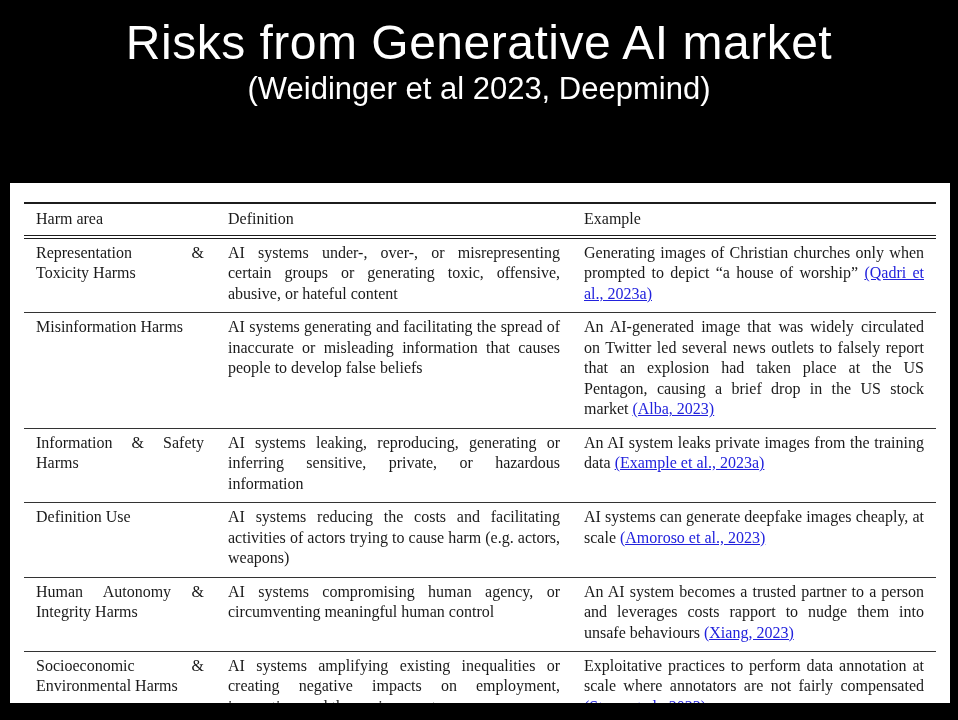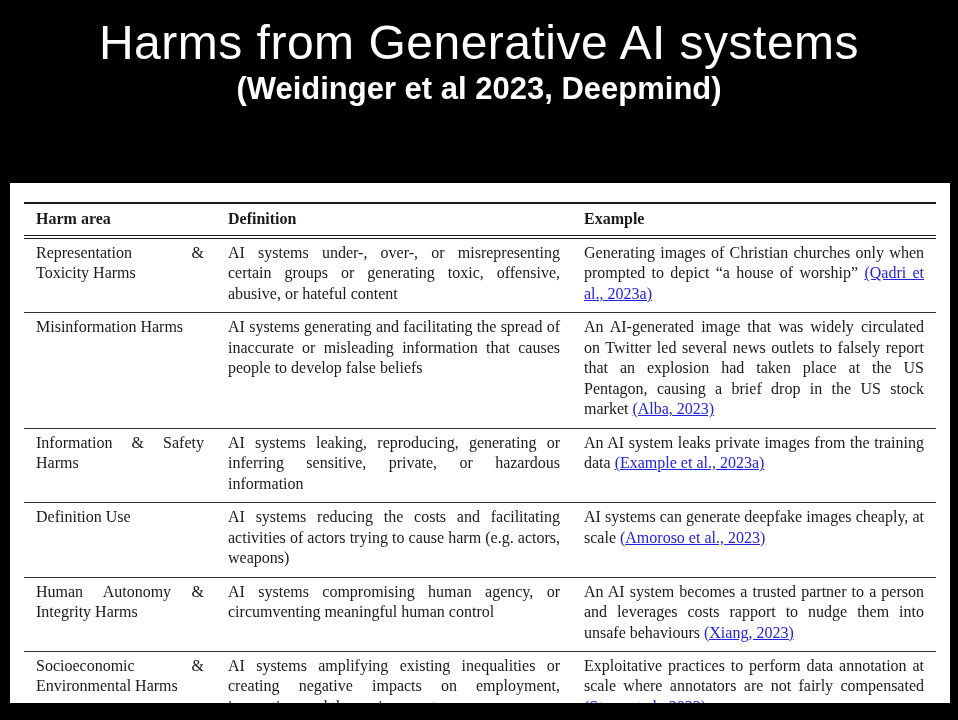--- a/index.html
+++ b/index.html
@@ -14,21 +14,21 @@
   .slide-header { position: absolute; top: 0; left: 0; width: 958px; text-align: center; color: #fff; }
   .slide-title {
     margin-top: 16px;
     font-size: 48px;
     font-weight: 400;
     line-height: 54px;
     letter-spacing: 0.5px;
   }
   .slide-subtitle {
     font-size: 31px;
-    font-weight: 700;
+    font-weight: 400;
     line-height: 37px;
   }
 
   .panel {
     position: absolute;
     left: 10px; top: 183px;
     width: 940px; height: 520px;
     background: var(--color-panel, #fff);
     overflow: hidden;
   }
@@ -40,21 +40,21 @@
     table-layout: fixed;
     font-family: "Liberation Serif", "DejaVu Serif", serif;
     font-size: 16px;
     color: var(--color-text, #1a1a1a);
   }
   col.c1 { width: 192px; }
   col.c2 { width: 356px; }
   col.c3 { width: 364px; }
 
   table.harms-table th {
-    font-weight: 700;
+    font-weight: 400;
     text-align: left;
     vertical-align: top;
     padding: 6px 12px 7px 12px;
     border-top: 2px solid var(--color-rule, #1c1c1c);
     border-bottom: 4px double var(--color-rule, #1c1c1c);
   }
   table.harms-table td {
     vertical-align: top;
     text-align: justify;
     padding: 4px 12px 8px 12px;
@@ -69,21 +69,21 @@
     color: var(--color-link, #2222dd);
     text-decoration: underline;
   }
 </style>
 </head>
 <body>
 
 <div class="slide">
 
   <div class="slide-header">
-    <div class="slide-title">Harms from Generative AI systems</div>
+    <div class="slide-title">Risks from Generative AI market</div>
     <div class="slide-subtitle">(Weidinger et al 2023, Deepmind)</div>
   </div>
 
   <div class="panel">
     <table class="harms-table">
       <colgroup>
           <col class="c1">
           <col class="c2">
           <col class="c3">
         </colgroup>

